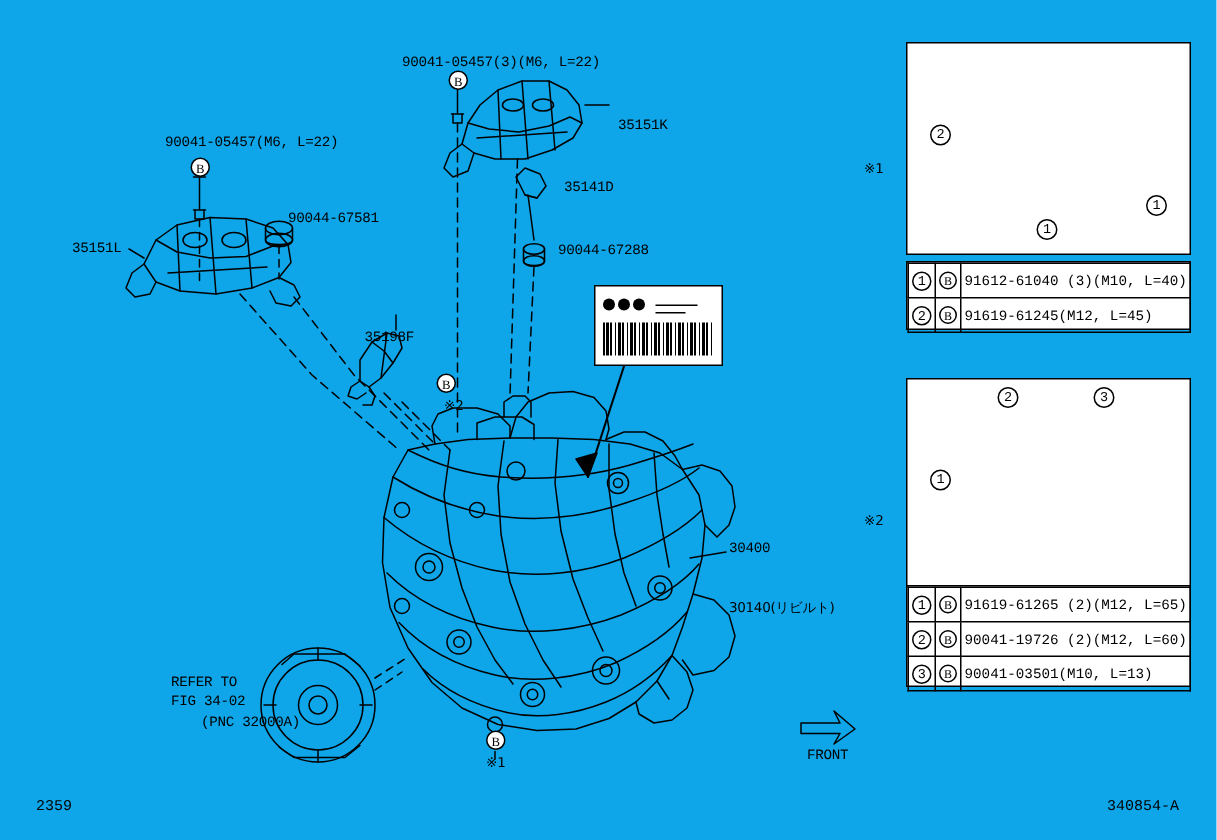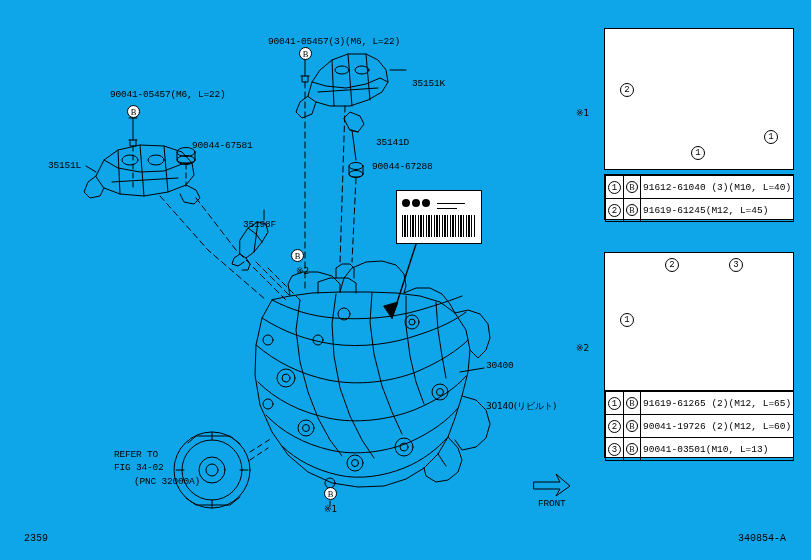--- a/index.html
+++ b/index.html
@@ -346,21 +346,21 @@
       <path d="M672,272 L674,288"></path>
       <path d="M736,272 L736,296"></path>
       <path d="M634,320 L650,326"></path>
 
     </g>
   </svg>
 
   <div class="lbl" style="left:268px; top:36px;">90041-05457(3)(M6, L=22)</div>
   <div class="lbl" style="left:412px; top:78px;">35151K</div>
   <div class="lbl" style="left:110px; top:89px;">90041-05457(M6, L=22)</div>
-  <div class="lbl" style="left:376px; top:137px;">35141D</div>
+  <div class="lbl" style="left:376px; top:119px;">35141D</div>
   <div class="lbl" style="left:192px; top:140px;">90044-67581</div>
   <div class="lbl" style="left:372px; top:161px;">90044-67288</div>
   <div class="lbl" style="left:48px; top:160px;">35151L</div>
   <div class="lbl" style="left:243px; top:219px;">35198F</div>
   <div class="lbl jp" style="left:400px; top:175px;">識別ラベル</div>
   <div class="lbl" style="left:486px; top:360px;">30400</div>
   <div class="lbl jp" style="left:486px; top:373px;">30140(リビルト)</div>
   <div class="lbl" style="left:114px; top:449px;">REFER TO</div>
   <div class="lbl" style="left:114px; top:462px;">FIG 34-02</div>
   <div class="lbl" style="left:114px; top:476px;margin-left:20px;">(PNC 32000A)</div>

